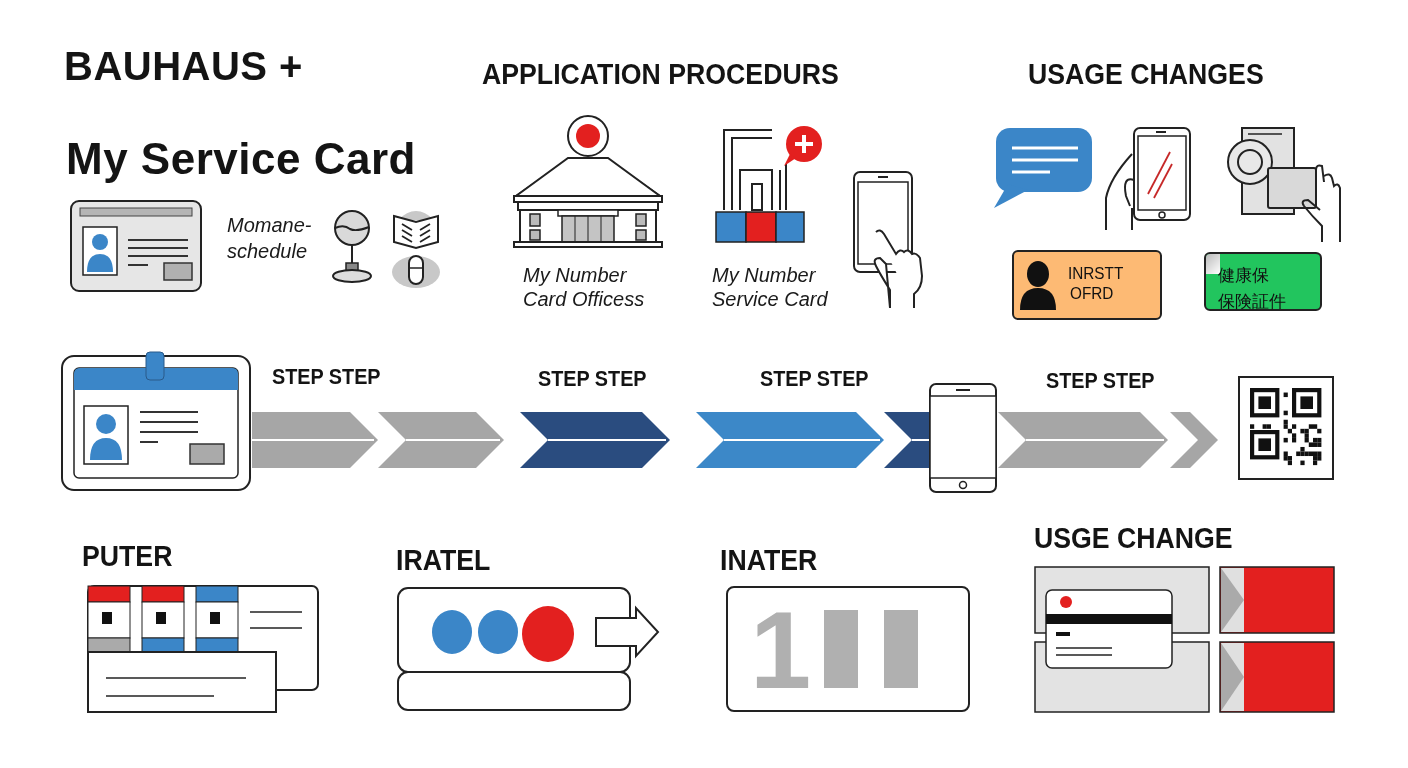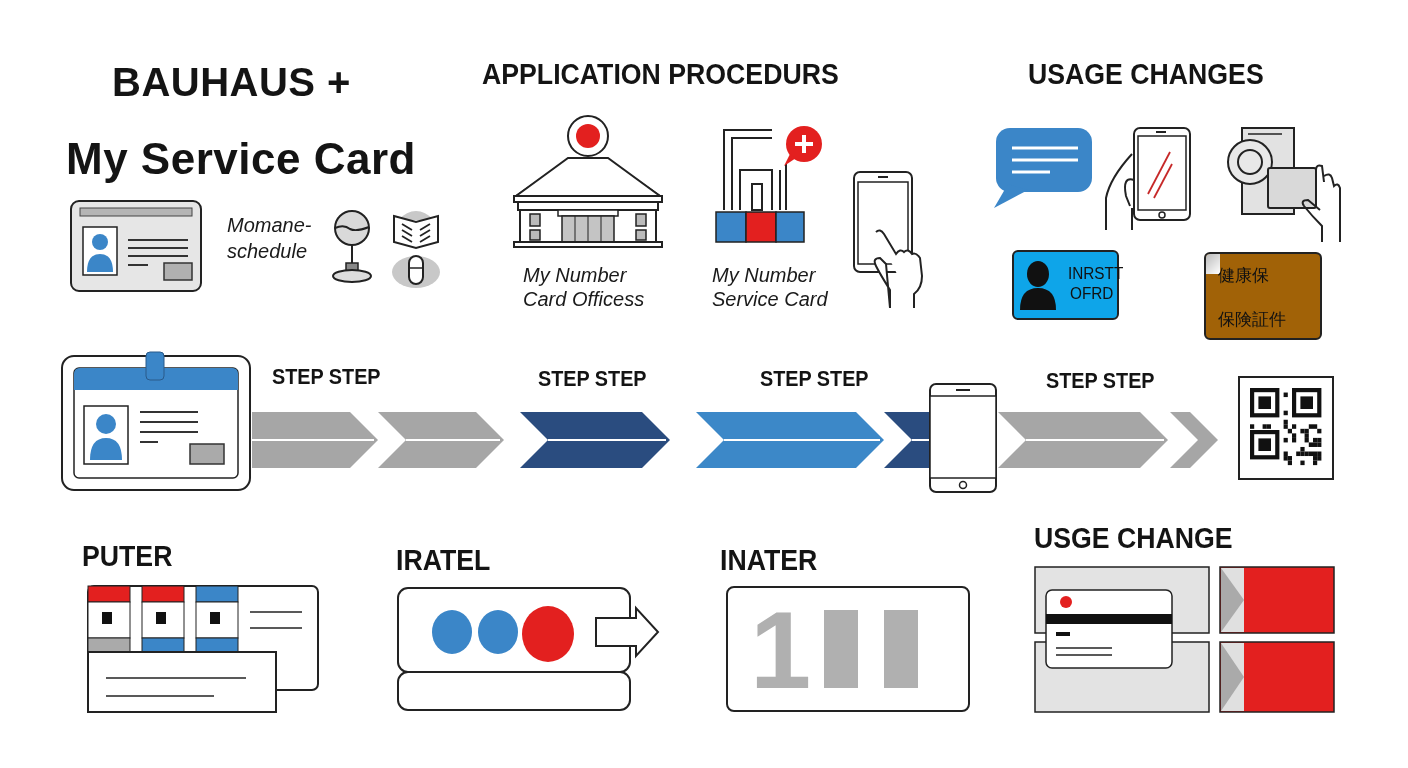--- a/index.html
+++ b/index.html
@@ -9,21 +9,21 @@
   .h1 { font-weight: 700; font-size: 40px; letter-spacing: 0.5px; color: #141414; }
   .h2 { font-weight: 700; font-size: 29px; color: #141414; transform: scaleX(0.92); transform-origin: left; }
   .lbl { font-size: 20px; line-height: 22px; color: #1a1a1a; font-style: italic; }
   .step { font-weight: 700; font-size: 22px; color: #141414; transform: scaleX(0.9); transform-origin: left; }
   svg { position: absolute; overflow: visible; }
   .jp { font-family: "DejaVu Sans", sans-serif; }
 </style>
 </head>
 <body>
 
-<div class="abs h1" style="left:64px;top:60px;margin-left:48px;">BAUHAUS +</div>
+<div class="abs h1" style="left:64px;top:44px;">BAUHAUS +</div>
 <div class="abs h1" style="left:66px;top:134px;font-size:44px;">My Service Card</div>
 
 <svg style="left:70px;top:200px;" width="134" height="92">
   <rect x="1" y="1" width="130" height="90" rx="8" fill="#e6e6e6" stroke="#222" stroke-width="2"></rect>
   <rect x="10" y="8" width="112" height="8" fill="#b5b5b5" stroke="#444" stroke-width="1"></rect>
   <rect x="13" y="27" width="34" height="48" fill="#fff" stroke="#222" stroke-width="1.5"></rect>
   <circle cx="30" cy="42" r="8" fill="#3b86c8"></circle>
   <path d="M17 72 Q17 54 30 54 Q43 54 43 72 Z" fill="#3b86c8"></path>
   <line x1="58" y1="40" x2="118" y2="40" stroke="#333" stroke-width="2"></line>
   <line x1="58" y1="48" x2="118" y2="48" stroke="#333" stroke-width="2"></line>
@@ -119,33 +119,33 @@
 
 <svg style="left:1226px;top:126px;" width="122" height="118">
   <rect x="16" y="2" width="52" height="86" fill="#e2e2e2" stroke="#222" stroke-width="2"></rect>
   <line x1="22" y1="8" x2="56" y2="8" stroke="#222" stroke-width="1.5"></line>
   <circle cx="24" cy="36" r="22" fill="#e8e8e8" stroke="#222" stroke-width="2"></circle>
   <circle cx="24" cy="36" r="12" fill="#e8e8e8" stroke="#222" stroke-width="2"></circle>
   <rect x="42" y="42" width="48" height="40" rx="2" fill="#d9d9d9" stroke="#222" stroke-width="2"></rect>
   <path d="M90 60 L90 44 Q90 38 96 40 L98 56 M98 50 Q104 46 106 52 L108 60 Q112 56 114 62 L114 116 M96 116 L96 100 Q86 90 78 80 Q74 74 82 74 L94 84" fill="none" stroke="#222" stroke-width="2"></path>
 </svg>
 
-<div class="abs" style="left:1012px;top:250px;width:107px;height:70px;border:2px solid #222;border-radius:6px;background:#0ea5e9;">
+<div class="abs" style="left:1012px;top:250px;width:150px;height:70px;border:2px solid #222;border-radius:6px;background:#fdba74;">
   <svg style="left:6px;top:8px;" width="36" height="50">
     <ellipse cx="18" cy="14" rx="11" ry="13" fill="#111"></ellipse>
     <path d="M0 50 Q0 28 18 28 Q36 28 36 50 Z" fill="#111"></path>
   </svg>
   <div class="abs" style="left:54px;top:12px;font-size:17px;line-height:19px;transform:scaleX(0.9);transform-origin:left;">INRSTT</div>
   <div class="abs" style="left:56px;top:32px;font-size:17px;line-height:19px;transform:scaleX(0.9);transform-origin:left;">OFRD</div>
 </div>
 
-<div class="abs" style="left:1204px;top:252px;width:118px;height:88px;border:2px solid #222;border-radius:6px;background:#a16207;">
+<div class="abs" style="left:1204px;top:252px;width:118px;height:59px;border:2px solid #222;border-radius:6px;background:#22c55e;">
   <div class="abs" style="left:0;top:0;width:14px;height:20px;background:linear-gradient(135deg,#bbb,#fff);border-radius:4px 0 0 0;"></div>
   <div class="abs jp" style="left:12px;top:10px;font-size:17px;">健康保</div>
-  <div class="abs jp" style="left:12px;top:36px;font-size:17px;margin-top:18px;">保険証件</div>
+  <div class="abs jp" style="left:12px;top:36px;font-size:17px;">保険証件</div>
 </div>
 
 <svg id="flow" style="left:0;top:0;" width="1408" height="768">
     <path d="M252 412 L350 412 L378 440 L350 468 L252 468 L252 440 Z" fill="#a6a6a6"></path>
     <line x1="252" x2="374" y1="440" y2="440" stroke="#fff" stroke-width="2"></line>
     <path d="M378 412 L476 412 L504 440 L476 468 L378 468 L406 440 Z" fill="#a6a6a6"></path>
     <line x1="406" x2="500" y1="440" y2="440" stroke="#fff" stroke-width="2"></line>
     <path d="M520 412 L642 412 L670 440 L642 468 L520 468 L548 440 Z" fill="#2a4c7f"></path>
     <line x1="548" x2="666" y1="440" y2="440" stroke="#fff" stroke-width="2"></line>
     <path d="M696 412 L856 412 L884 440 L856 468 L696 468 L724 440 Z" fill="#3c88c8"></path>

